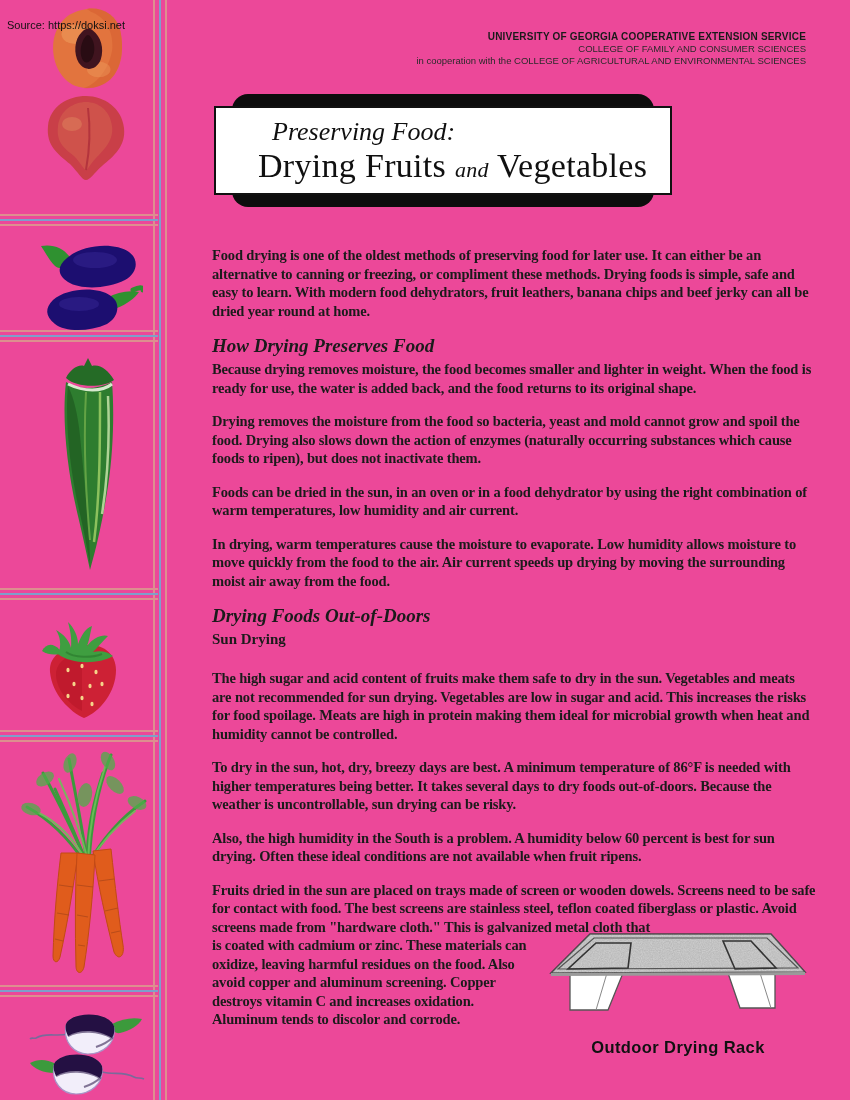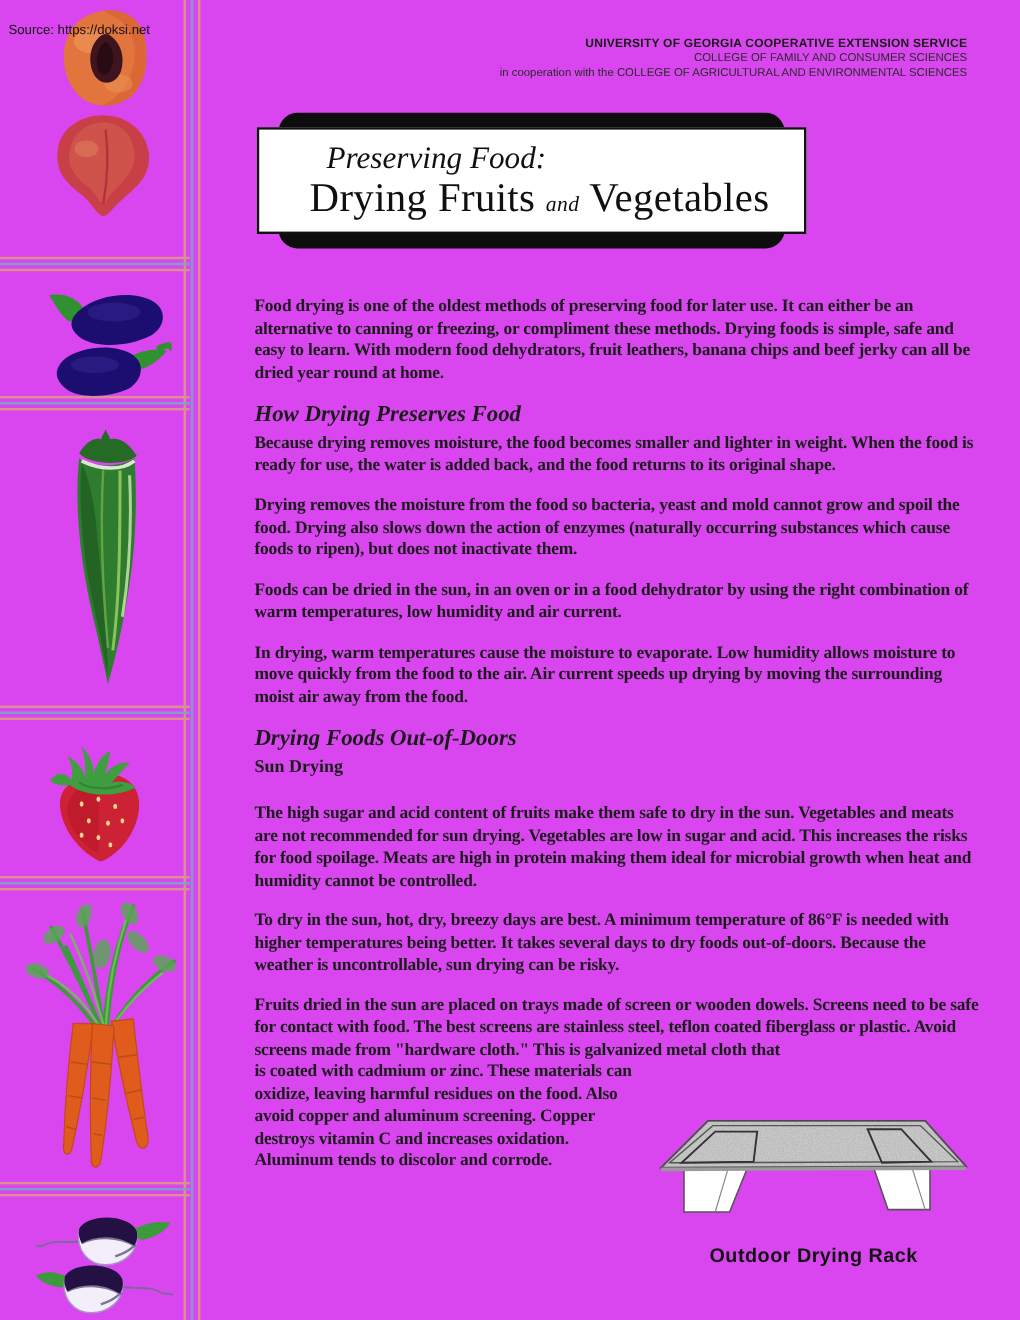--- a/index.html
+++ b/index.html
@@ -1,18 +1,18 @@
 <!DOCTYPE html>
 <html><head>
 <meta charset="utf-8">
 <style>
   html,body{margin:0;padding:0;background:#e8e8e8;}
   .page{
     position:relative;width:850px;height:1100px;margin:0 auto;
-    background:#d946ef;overflow:hidden;
+    background:#ec4899;overflow:hidden;
     font-family:"Liberation Serif",serif;color:#1b1b1b;
   }
   
   .stripe-v{
     position:absolute;left:153px;top:0;width:14px;height:1100px;
     background:
       linear-gradient(#dd8f8f,#dd8f8f) 0 0/2px 100% no-repeat,
       linear-gradient(#7e9fcb,#7e9fcb) 6px 0/2px 100% no-repeat,
       linear-gradient(#dd8f8f,#dd8f8f) 12px 0/2px 100% no-repeat;
   }
@@ -45,21 +45,21 @@
     background:#ffffff;border:2.5px solid #111;box-sizing:border-box;
   }
   .title-kicker{
     margin:9px 0 0 56px;
     font-style:italic;font-size:26px;line-height:30px;color:#101010;
   }
   .title-main{
     margin:0 0 0 42px;
     font-size:34px;line-height:38px;color:#101010;letter-spacing:.3px;
   }
-  .title-and{font-style:italic;font-size:18px;}
+  .title-and{font-style:italic;font-size:22px;}
   
   .content{
     position:absolute;left:212px;top:246px;width:605px;
     font-size:14.5px;line-height:18.5px;letter-spacing:-0.15px;
   }
   .content p{margin:0 0 15px;font-weight:bold;}
   .content p.p-tight{margin-bottom:0;}
   .content p.p-narrow{width:330px;}
   h2.sec-heading{
     margin:0 0 3px;font-size:19px;line-height:22px;
@@ -221,20 +221,21 @@
     <h2 class="sec-heading">How Drying Preserves Food</h2>
     <p>Because drying removes moisture, the food becomes smaller and lighter in weight. When the food is ready for use, the water is added back, and the food returns to its original shape.</p>
     <p>Drying removes the moisture from the food so bacteria, yeast and mold cannot grow and spoil the food. Drying also slows down the action of enzymes (naturally occurring substances which cause foods to ripen), but does not inactivate them.</p>
     <p>Foods can be dried in the sun, in an oven or in a food dehydrator by using the right combination of warm temperatures, low humidity and air current.</p>
     <p>In drying, warm temperatures cause the moisture to evaporate. Low humidity allows moisture to move quickly from the food to the air. Air current speeds up drying by moving the surrounding moist air away from the food.</p>
 
     <h2 class="sec-heading">Drying Foods Out-of-Doors</h2>
     <h3 class="sub-heading">Sun Drying</h3>
     <p>The high sugar and acid content of fruits make them safe to dry in the sun. Vegetables and meats are not recommended for sun drying. Vegetables are low in sugar and acid. This increases the risks for food spoilage. Meats are high in protein making them ideal for microbial growth when heat and humidity cannot be controlled.</p>
     <p>To dry in the sun, hot, dry, breezy days are best. A minimum temperature of 86°F is needed with higher temperatures being better. It takes several days to dry foods out-of-doors. Because the weather is uncontrollable, sun drying can be risky.</p>
+    <p>Also, the high humidity in the South is a problem. A humidity below 60 percent is best for sun drying. Often these ideal conditions are not available when fruit ripens.</p>
     <p class="p-tight">Fruits dried in the sun are placed on trays made of screen or wooden dowels. Screens need to be safe for contact with food. The best screens are stainless steel, teflon coated fiberglass or plastic. Avoid screens made from "hardware cloth." This is galvanized metal cloth that</p>
     <p class="p-narrow p-tight">is coated with cadmium or zinc. These materials can oxidize, leaving harmful residues on the food. Also avoid copper and aluminum screening. Copper destroys vitamin C and increases oxidation. Aluminum tends to discolor and corrode.</p>
   </div>
 
   <div class="rack-figure">
     <svg width="262" height="96" viewBox="0 0 262 96">
       <defs>
         <filter id="grain" x="-5%" y="-5%" width="110%" height="110%">
           <feTurbulence type="fractalNoise" baseFrequency="0.9" numOctaves="2" seed="7" result="n"></feTurbulence>
           <feColorMatrix in="n" type="matrix" values="0 0 0 0 0.30  0 0 0 0 0.30  0 0 0 0 0.30  0 0 0 0.85 0" result="g"></feColorMatrix>

